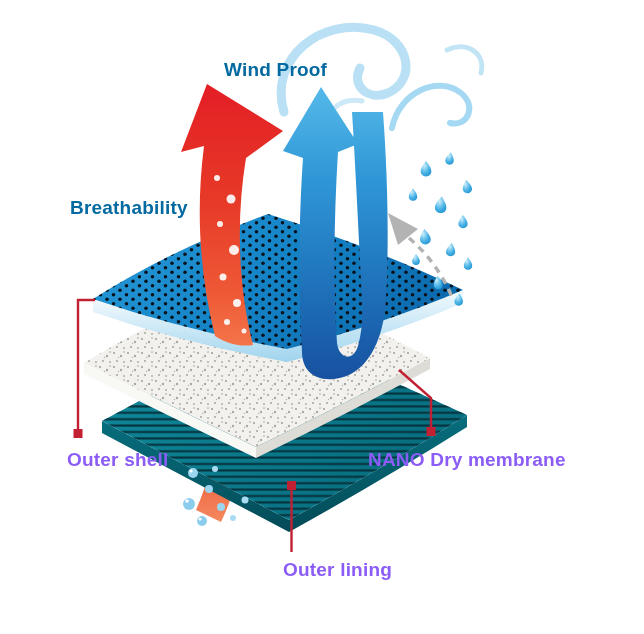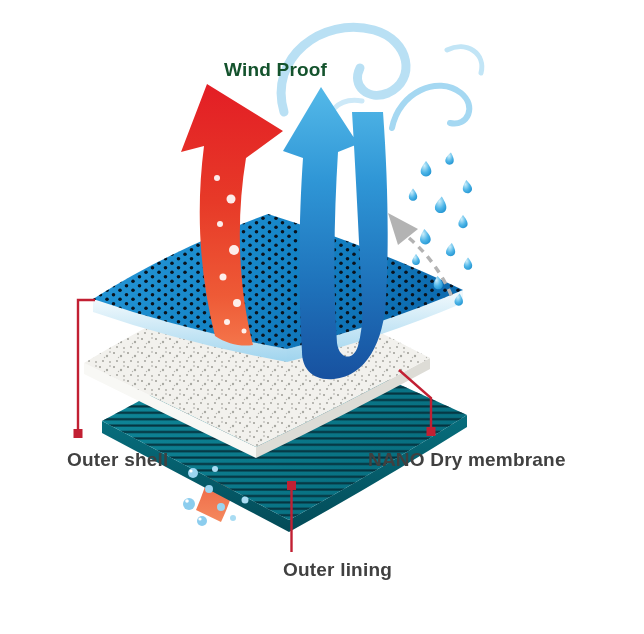--- a/index.html
+++ b/index.html
@@ -1,21 +1,21 @@
 <!DOCTYPE html>
 <html><head>
 <meta charset="utf-8">
 <style>
   html,body{margin:0;padding:0;background:#ffffff;}
   .stage{position:relative;width:644px;height:634px;background:#ffffff;overflow:hidden;
          font-family:"Liberation Sans",sans-serif;}
   .stage svg{position:absolute;left:0;top:0;}
   .label{position:absolute;font-weight:bold;font-size:19px;white-space:nowrap;letter-spacing:.2px;}
-  .feature{color:#14532d;}
-  .layerlbl{color:#404040;}
+  .feature{color:#0369a1;}
+  .layerlbl{color:#8b5cf6;}
 </style>
 </head>
 <body>
 
 <div class="stage">
 
 <svg width="644" height="634" viewBox="0 0 644 634">
   <defs>
     <linearGradient id="blueLayerGrad" x1="0" y1="0" x2="1" y2="0.35">
       <stop offset="0" stop-color="#2a9bdb"></stop>
@@ -163,17 +163,18 @@
     <path d="M291.5,490 L291.5,552" stroke="#c22033"></path>
   </g>
   <g stroke="none">
     <rect x="73.5" y="429" width="9" height="9" fill="#c22033"></rect>
     <rect x="426.5" y="427" width="9" height="9" fill="#c22033"></rect>
     <rect x="287" y="481" width="9" height="9" fill="#c22033"></rect>
   </g>
 </svg>
 
 <div class="label feature" style="left:224px; top:59px">Wind Proof</div>
+<div class="label feature" style="left:70px;  top:197px">Breathability</div>
 <div class="label layerlbl" style="left:67px;  top:449px">Outer shell</div>
 <div class="label layerlbl" style="left:368px; top:449px">NANO Dry membrane</div>
 <div class="label layerlbl" style="left:283px; top:559px">Outer lining</div>
 
 </div>
 
 </body></html>

